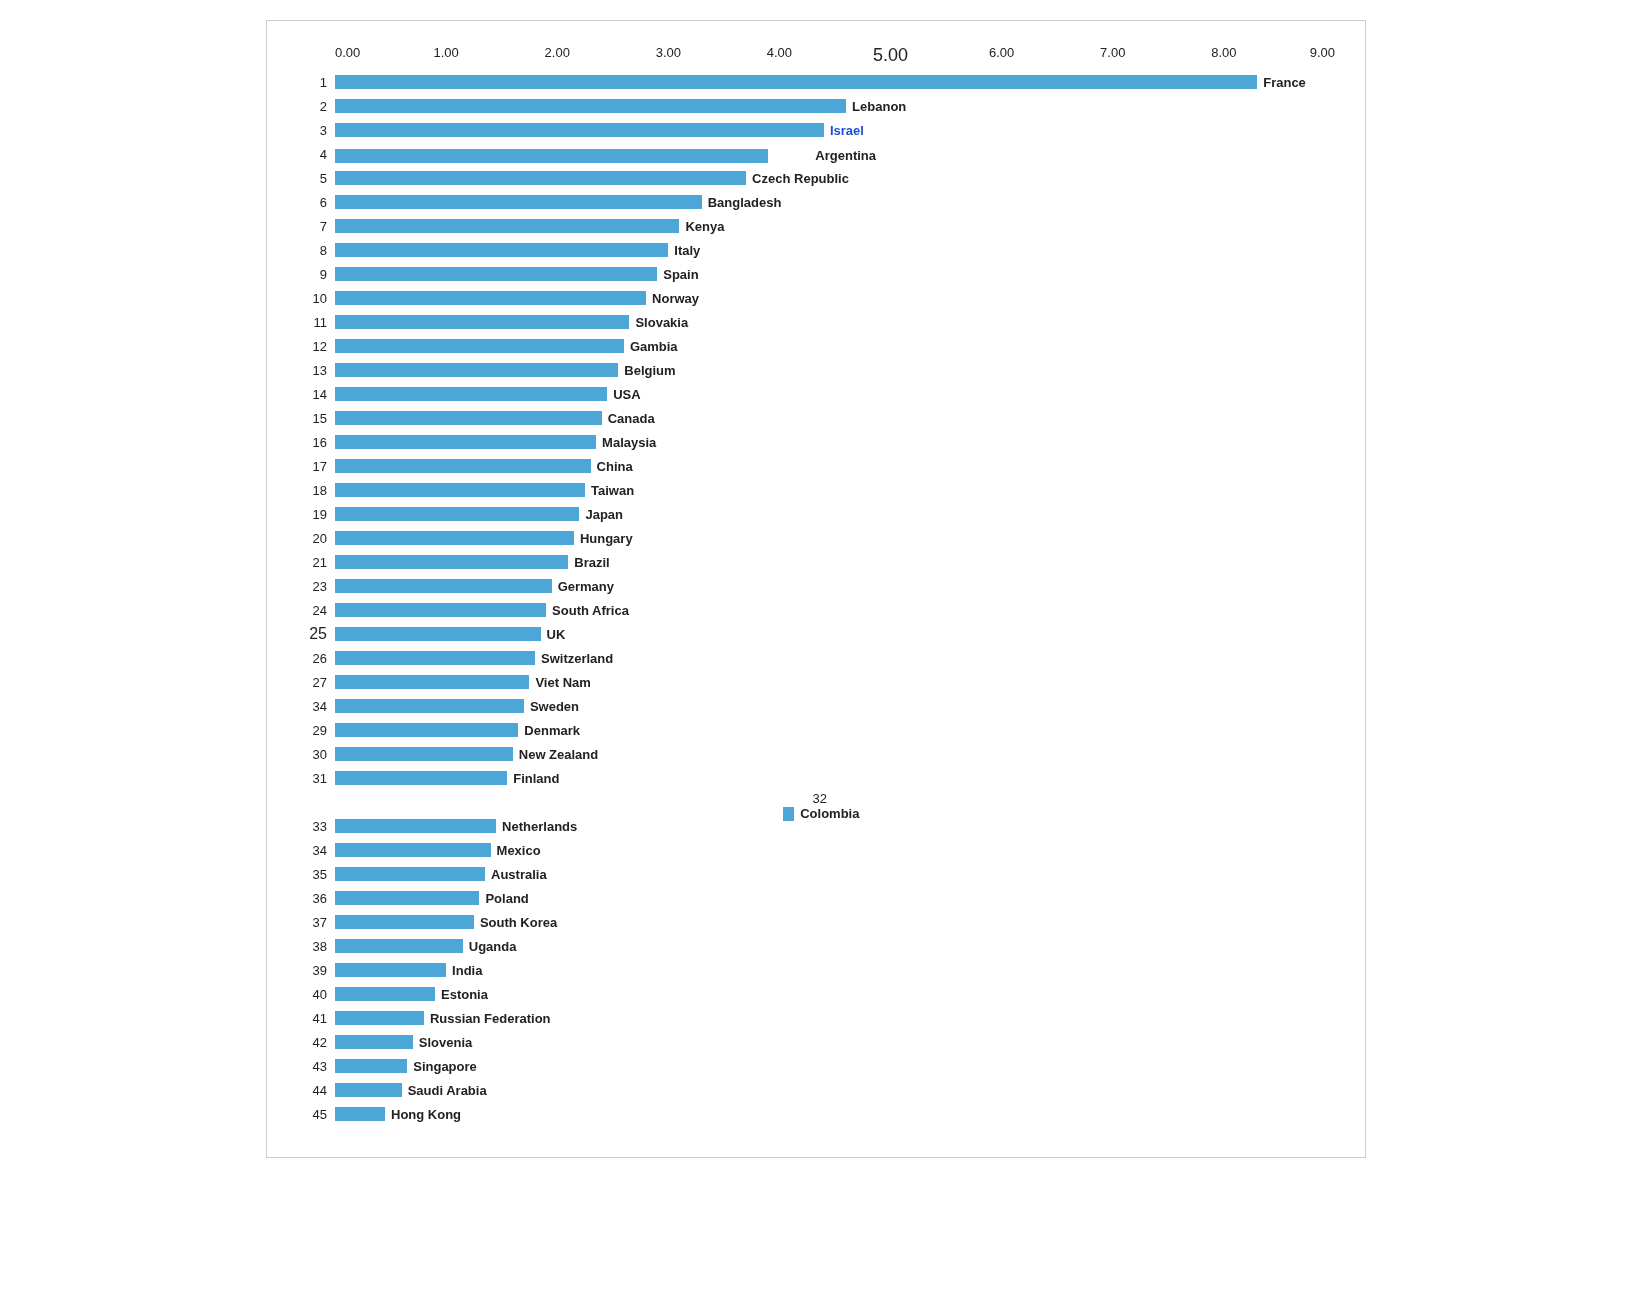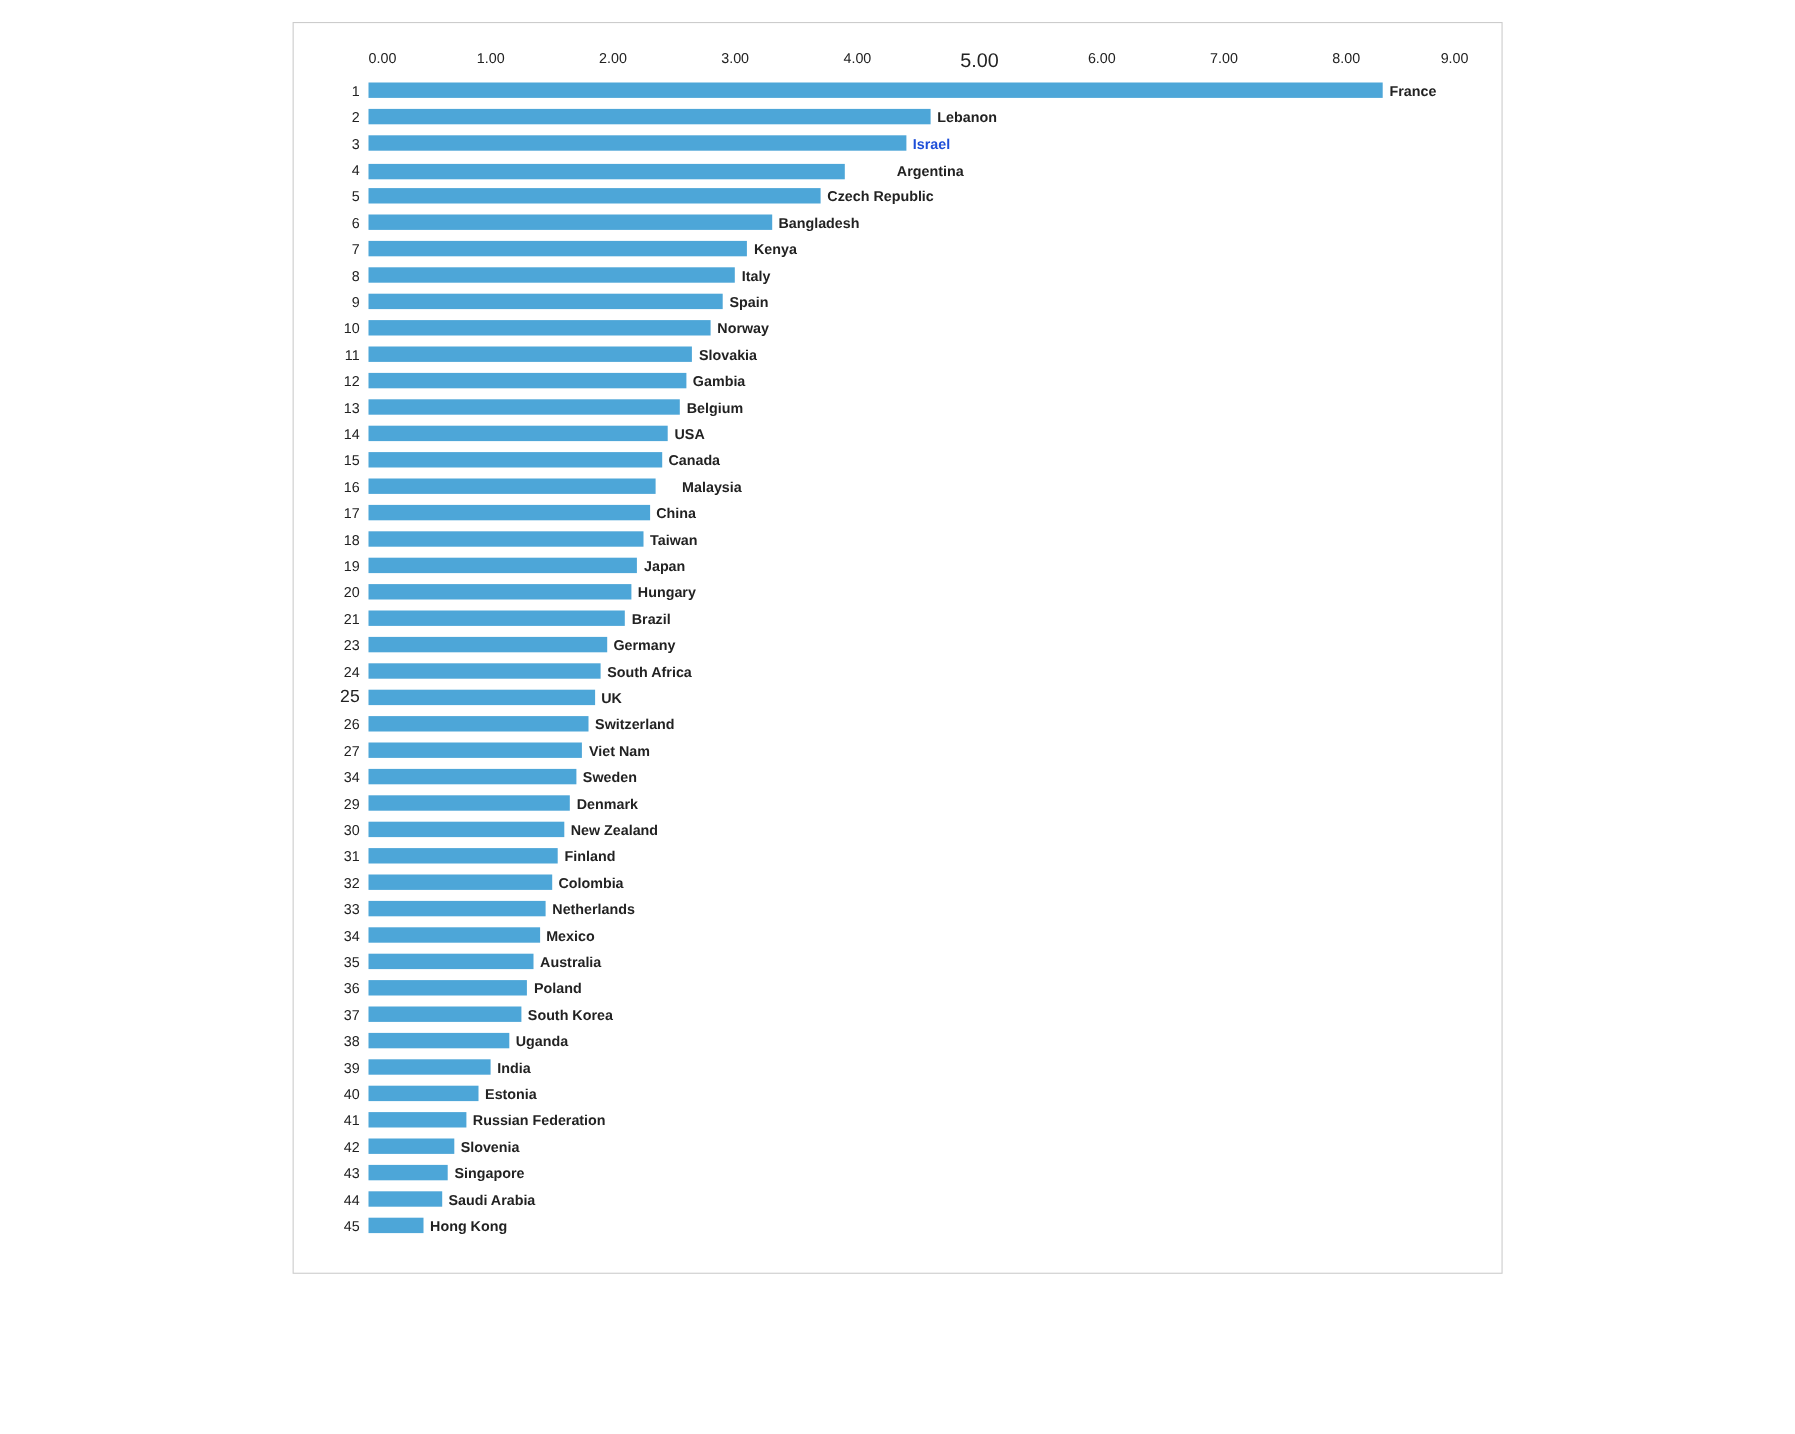--- a/index.html
+++ b/index.html
@@ -144,21 +144,21 @@
       </div>
       <div style="display: flex; align-items: center; height: 22px; margin-bottom: 2px;">
         <span style="width: 38px; text-align: right; padding-right: 8px; font-size: 13px; flex-shrink: 0; color: rgb(34, 34, 34);">15</span>
         <div style="flex: 1 1 0%; position: relative; height: 18px; display: flex; align-items: center;">
           <div style="width: 26.6667%; height: 14px; background: rgb(77, 166, 216); flex-shrink: 0; display: inline-block;"></div>
           <span style="margin-left: 6px; font-size: 13px; font-weight: bold; color: rgb(34, 34, 34); white-space: nowrap;">Canada</span>
         </div>
       </div>
       <div style="display: flex; align-items: center; height: 22px; margin-bottom: 2px;">
         <span style="width: 38px; text-align: right; padding-right: 8px; font-size: 13px; flex-shrink: 0; color: rgb(34, 34, 34);">16</span>
-        <div style="flex: 1 1 0%; position: relative; height: 18px; display: flex; align-items: center; gap: 18px;">
+        <div style="flex: 1 1 0%; position: relative; height: 18px; display: flex; align-items: center;">
           <div style="width: 26.1111%; height: 14px; background: rgb(77, 166, 216); flex-shrink: 0; display: inline-block;"></div>
           <span style="margin-left: 6px; font-size: 13px; font-weight: bold; color: rgb(34, 34, 34); white-space: nowrap;">Malaysia</span>
         </div>
       </div>
       <div style="display: flex; align-items: center; height: 22px; margin-bottom: 2px;">
         <span style="width: 38px; text-align: right; padding-right: 8px; font-size: 13px; flex-shrink: 0; color: rgb(34, 34, 34);">17</span>
         <div style="flex: 1 1 0%; position: relative; height: 18px; display: flex; align-items: center;">
           <div style="width: 25.5556%; height: 14px; background: rgb(77, 166, 216); flex-shrink: 0; display: inline-block;"></div>
           <span style="margin-left: 6px; font-size: 13px; font-weight: bold; color: rgb(34, 34, 34); white-space: nowrap;">China</span>
         </div>
@@ -247,21 +247,21 @@
           <span style="margin-left: 6px; font-size: 13px; font-weight: bold; color: rgb(34, 34, 34); white-space: nowrap;">New Zealand</span>
         </div>
       </div>
       <div style="display: flex; align-items: center; height: 22px; margin-bottom: 2px;">
         <span style="width: 38px; text-align: right; padding-right: 8px; font-size: 13px; flex-shrink: 0; color: rgb(34, 34, 34);">31</span>
         <div style="flex: 1 1 0%; position: relative; height: 18px; display: flex; align-items: center;">
           <div style="width: 17.2222%; height: 14px; background: rgb(77, 166, 216); flex-shrink: 0; display: inline-block;"></div>
           <span style="margin-left: 6px; font-size: 13px; font-weight: bold; color: rgb(34, 34, 34); white-space: nowrap;">Finland</span>
         </div>
       </div>
-      <div style="display: flex; align-items: center; height: 22px; margin-bottom: 2px;">
+      <div style="display: flex; align-items: center; height: 22px; margin-bottom: 2px; flex-direction: column;">
         <span style="width: 38px; text-align: right; padding-right: 8px; font-size: 13px; flex-shrink: 0; color: rgb(34, 34, 34);">32</span>
         <div style="flex: 1 1 0%; position: relative; height: 18px; display: flex; align-items: center;">
           <div style="width: 16.6667%; height: 14px; background: rgb(77, 166, 216); flex-shrink: 0; display: inline-block;"></div>
           <span style="margin-left: 6px; font-size: 13px; font-weight: bold; color: rgb(34, 34, 34); white-space: nowrap;">Colombia</span>
         </div>
       </div>
       <div style="display: flex; align-items: center; height: 22px; margin-bottom: 2px;">
         <span style="width: 38px; text-align: right; padding-right: 8px; font-size: 13px; flex-shrink: 0; color: rgb(34, 34, 34);">33</span>
         <div style="flex: 1 1 0%; position: relative; height: 18px; display: flex; align-items: center;">
           <div style="width: 16.1111%; height: 14px; background: rgb(77, 166, 216); flex-shrink: 0; display: inline-block;"></div>

